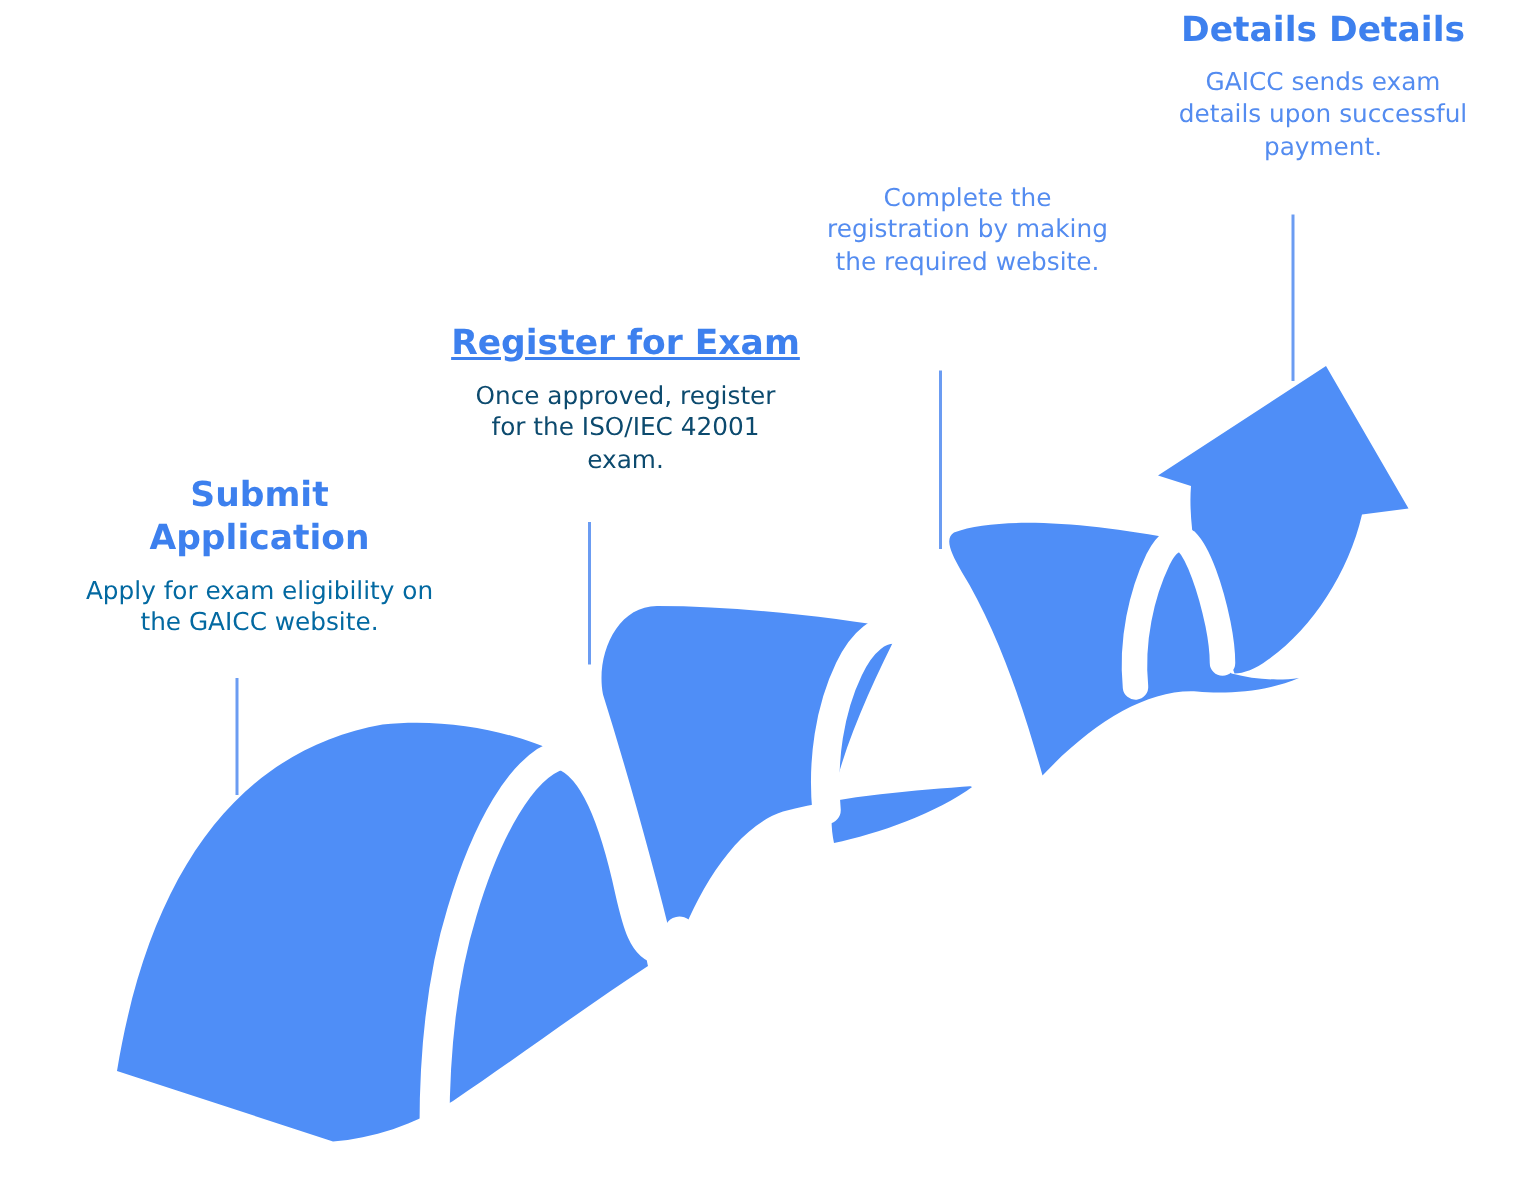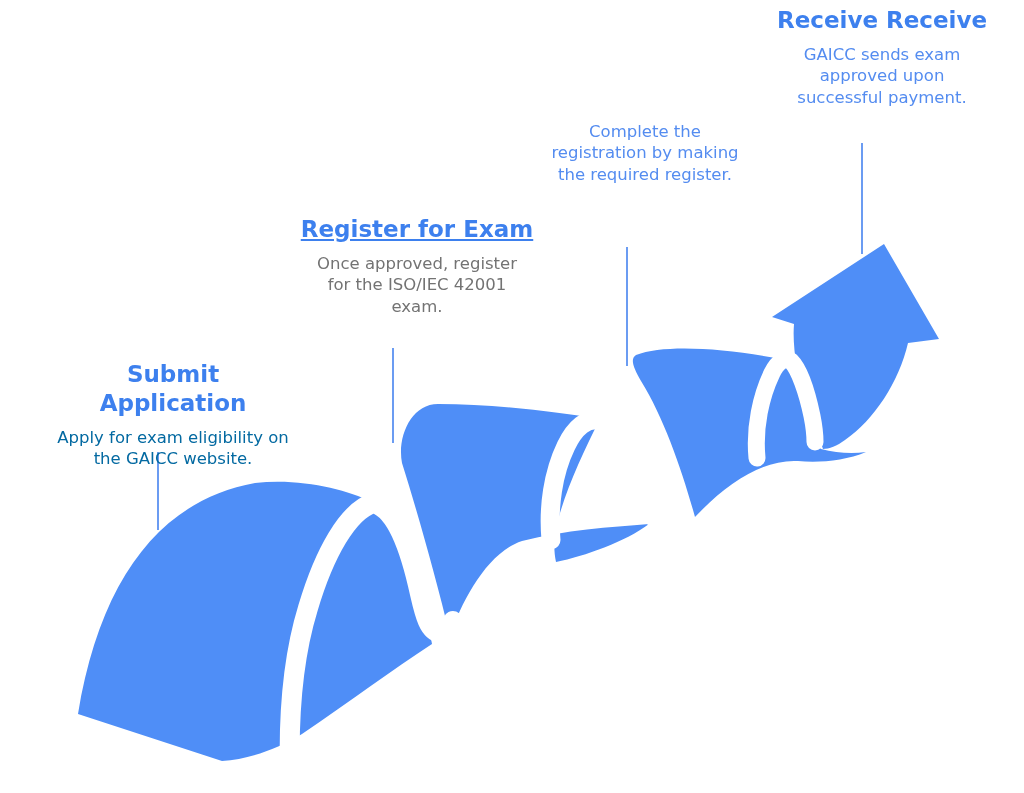--- a/index.html
+++ b/index.html
@@ -17,21 +17,21 @@
     font-size:23px;
     line-height:1.26;
     margin:0 auto;
   }
   .step-desc{
     font-size:16.5px;
     line-height:1.3;
     margin:9px auto 0 auto;
   }
   .step1{left:38px;top:316px;width:270px;}
-  .step1 .step-title{width:190px;margin-top:44px;}
+  .step1 .step-title{width:190px;}
   .step1 .step-desc{width:250px;}
   .step2{left:282px;top:215px;width:270px;}
   .step2 .step-desc{width:225px;}
   .step3{left:515px;top:112px;width:260px;}
   .step3 .step-desc{width:195px;}
   .step4{left:752px;top:6px;width:260px;}
   .step4 .step-desc{width:205px;}
 </style>
 </head>
 <body>
@@ -107,25 +107,25 @@
     <line x1="862" y1="143" x2="862" y2="254" stroke-width="2" stroke="#6b9cf2"></line>
   </svg>
 
   <div class="step step1">
     <div class="step-title" style="color: rgb(61, 128, 238);">Submit Application</div>
     <div class="step-desc" style="color: #0369a1;">Apply for exam eligibility on the GAICC website.</div>
   </div>
 
   <div class="step step2">
     <div class="step-title" style="color: rgb(61, 128, 238); text-decoration: underline;">Register for Exam</div>
-    <div class="step-desc" style="color: #737373;">Once approved, register for the ISO/IEC 42001 exam.</div>
+    <div class="step-desc" style="color: #0c4a6e;">Once approved, register for the ISO/IEC 42001 exam.</div>
   </div>
 
   <div class="step step3">
-    <div class="step-desc" style="color: rgb(84, 140, 240);">Complete the registration by making the required register.</div>
+    <div class="step-desc" style="color: rgb(84, 140, 240);">Complete the registration by making the required website.</div>
   </div>
 
   <div class="step step4">
-    <div class="step-title" style="color: rgb(61, 128, 238);">Receive Receive</div>
-    <div class="step-desc" style="color: rgb(84, 140, 240);">GAICC sends exam approved upon successful payment.</div>
+    <div class="step-title" style="color: rgb(61, 128, 238);">Details Details</div>
+    <div class="step-desc" style="color: rgb(84, 140, 240);">GAICC sends exam details upon successful payment.</div>
   </div>
 
 </div>
 
 </body></html>

